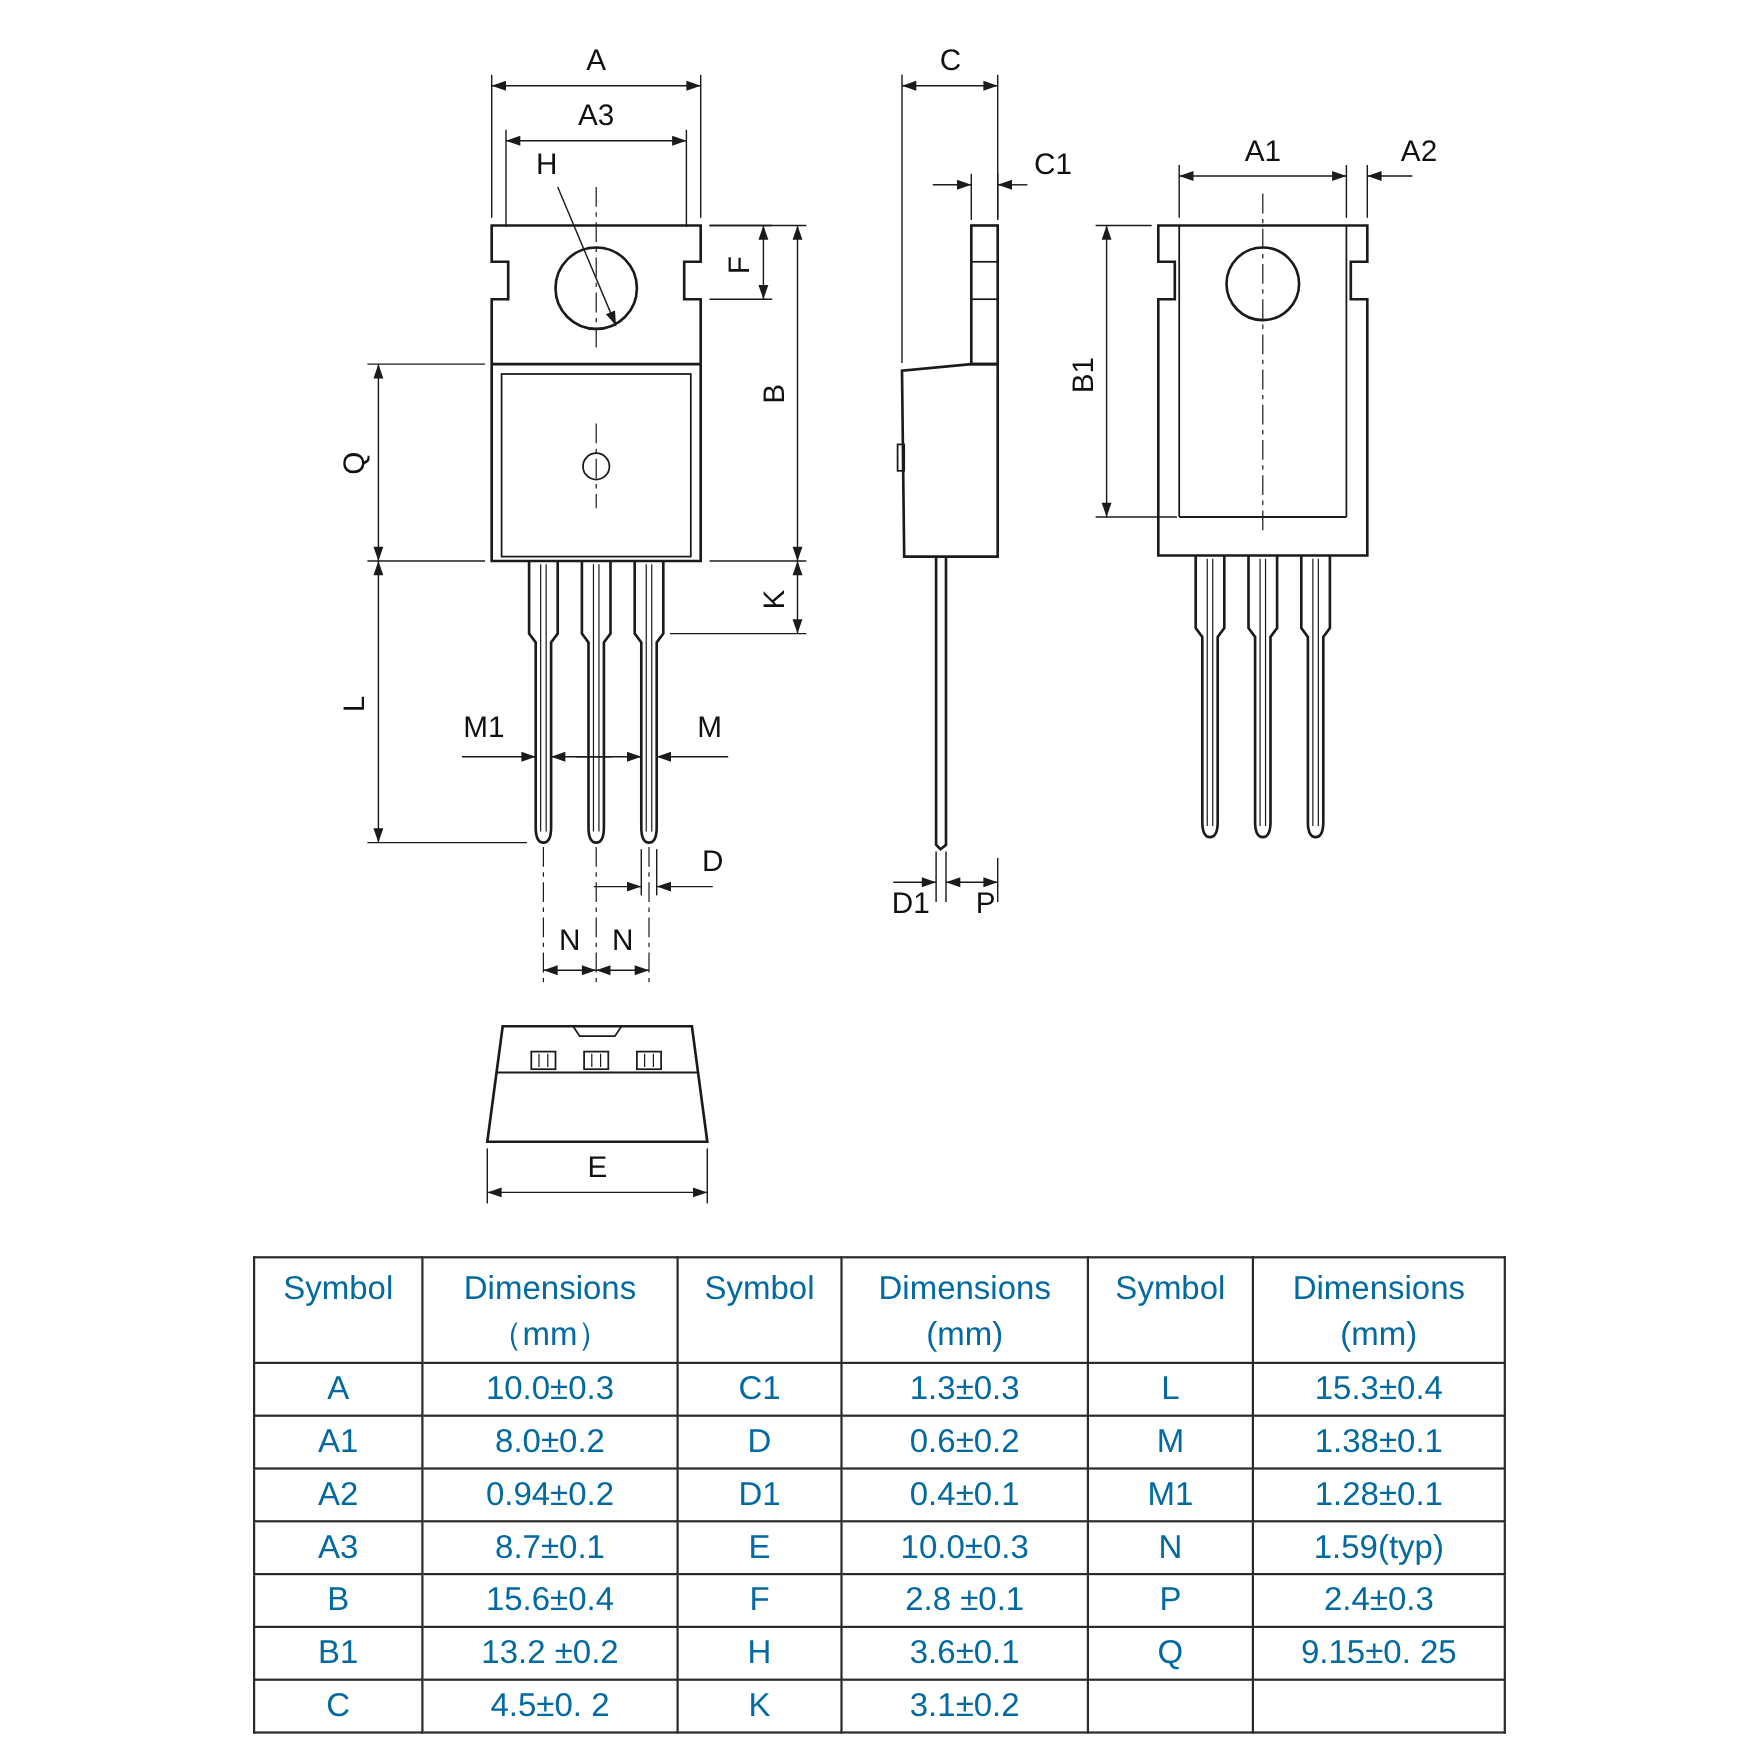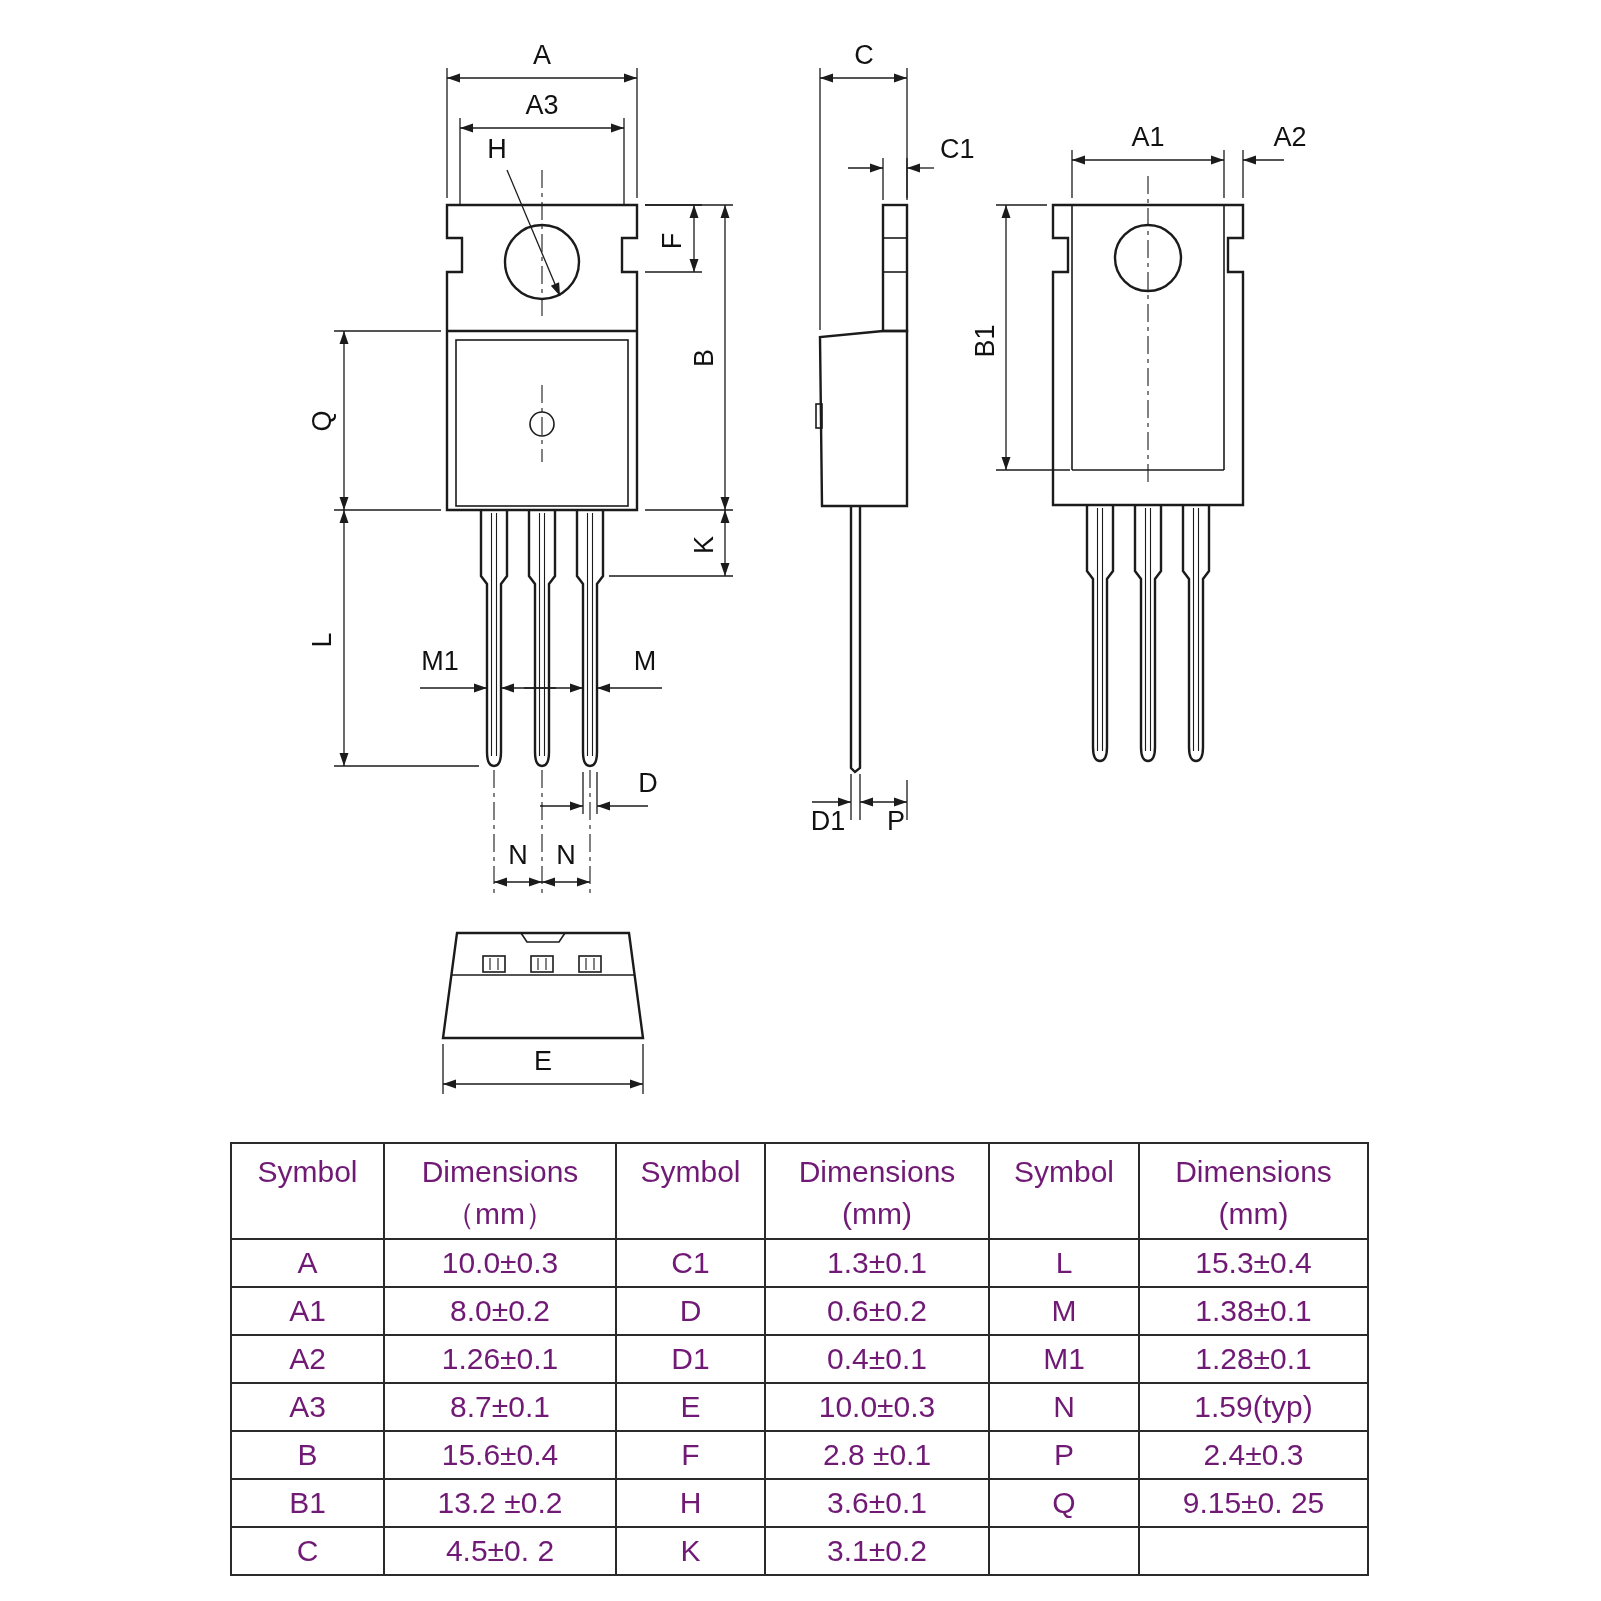--- a/index.html
+++ b/index.html
@@ -9,21 +9,21 @@
   
   .ol  {stroke:#1b1b1b;stroke-width:2.4;fill:none;stroke-linejoin:miter;}
   .ol2 {stroke:#1b1b1b;stroke-width:1.6;fill:none;}
   .thin{stroke:#1b1b1b;stroke-width:1.1;fill:none;}
   .ext {stroke:#1b1b1b;stroke-width:1.3;fill:none;}
   .dim {stroke:#1b1b1b;stroke-width:1.3;fill:none;}
   .cl  {stroke:#1b1b1b;stroke-width:1.1;fill:none;stroke-dasharray:18 5 4 5;}
   text.lbl{font-family:"Liberation Sans",sans-serif;font-size:27px;fill:#111;}
   
   table.dims{position:absolute;left:230px;top:1142px;border-collapse:collapse;table-layout:fixed;
-             font-family:"Liberation Sans",sans-serif;font-size:30px;color:#701a75;}
+             font-family:"Liberation Sans",sans-serif;font-size:30px;color:#0369a1;}
   table.dims th,table.dims td{border:2px solid #2a2a2a;text-align:center;padding:0;}
   table.dims th{font-weight:normal;height:94px;vertical-align:top;}
   table.dims td{height:46px;vertical-align:middle;}
   .th-line{line-height:1.45;padding-top:6px;}
   .th-line2{line-height:1.3;min-height:38px;}
 </style>
 </head>
 <body>
 
 <div class="page">
@@ -270,35 +270,35 @@
         <div class="th-line">Dimensions</div>
         <div class="th-line2">(mm)</div>
       </th>
     </tr>
   </thead>
   <tbody>
     <tr>
       <td>A</td>
       <td>10.0±0.3</td>
       <td>C1</td>
-      <td>1.3±0.1</td>
+      <td>1.3±0.3</td>
       <td>L</td>
       <td>15.3±0.4</td>
     </tr>
     <tr>
       <td>A1</td>
       <td>8.0±0.2</td>
       <td>D</td>
       <td>0.6±0.2</td>
       <td>M</td>
       <td>1.38±0.1</td>
     </tr>
     <tr>
       <td>A2</td>
-      <td>1.26±0.1</td>
+      <td>0.94±0.2</td>
       <td>D1</td>
       <td>0.4±0.1</td>
       <td>M1</td>
       <td>1.28±0.1</td>
     </tr>
     <tr>
       <td>A3</td>
       <td>8.7±0.1</td>
       <td>E</td>
       <td>10.0±0.3</td>

